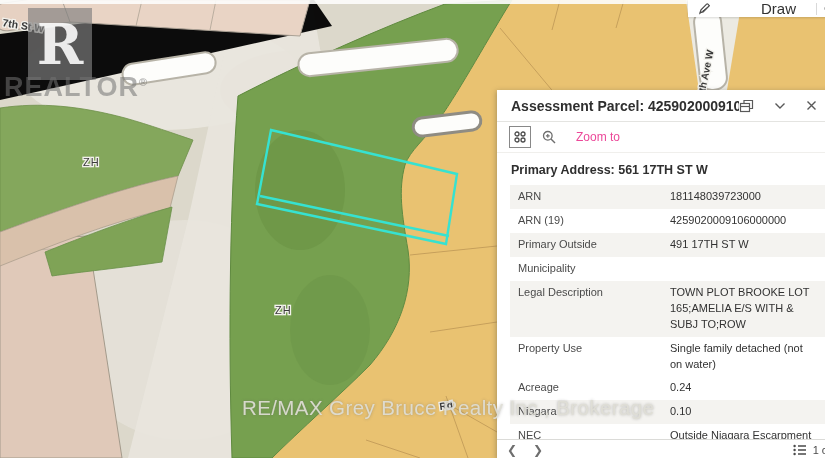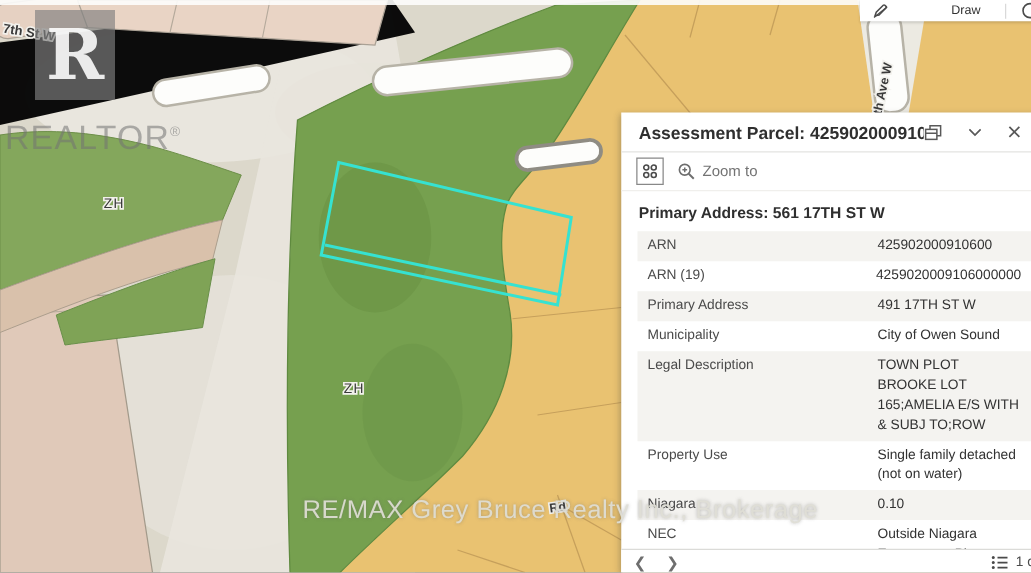--- a/index.html
+++ b/index.html
@@ -5,52 +5,52 @@
   html,body{margin:0;padding:0;background:#888;}
   .stage{position:relative;width:825px;height:458px;overflow:hidden;
          font-family:"Liberation Sans",sans-serif;background:#dcd8cb;}
   svg text{font-family:"Liberation Sans",sans-serif;}
 
   
   .top-strip{position:absolute;left:0;top:0;width:825px;height:4px;background:#fdfdfc;opacity:.9;}
   .draw-bar{position:absolute;left:688px;top:0;width:140px;height:17px;background:#fff;
             display:flex;align-items:center;gap:6px;padding:0 0 0 10px;box-sizing:border-box;
             box-shadow:0 1px 2px rgba(0,0,0,.15);}
-  .draw-bar .lbl{font-size:10px;color:#323232;padding-left:44px;}
+  .draw-bar .lbl{font-size:15px;color:#323232;padding-left:44px;}
   .draw-sep{width:1px;height:12px;background:#d9d9d9;margin-left:14px;}
 
   
   .realtor{position:absolute;left:4px;top:6px;pointer-events:none;}
   .realtor .block{position:absolute;left:24px;top:2px;width:64px;height:72px;
                   background:rgba(128,128,128,.66);display:flex;align-items:center;justify-content:center;}
   .realtor .block span{font-family:"DejaVu Serif","Liberation Serif",serif;font-weight:bold;
                        font-size:56px;color:rgba(255,255,255,.88);line-height=1;}
-  .realtor .word{position:absolute;left:0px;top:89px;font-size:27px;letter-spacing:1px;
-                 color:rgba(115,115,115,.55);font-weight:normal;white-space:nowrap;}
+  .realtor .word{position:absolute;left:0px;top:66px;font-size:27px;letter-spacing:1px;
+                 color:rgba(115,115,115,.55);font-weight:bold;white-space:nowrap;}
   .realtor .word sup{font-size:11px;}
   .wm-bottom{position:absolute;left:242px;top:396px;z-index:30;font-size:20.5px;letter-spacing:.4px;
              color:rgba(224,222,214,.92);text-shadow:0 0 3px rgba(100,100,100,.45);
              white-space:nowrap;pointer-events:none;}
 
   
   .panel{position:absolute;left:497px;top:90px;width:340px;height:369px;background:#fff;
          box-shadow:-1px 1px 5px rgba(60,60,55,.35);font-size:11px;color:#323232;z-index:20;}
   .p-header{display:flex;align-items:center;height:32px;box-sizing:border-box;
             padding:0 14px 0 14px;border-bottom:1px solid #e4e4e1;}
   .p-title{flex:1;font-size:14px;font-weight:bold;color:#2f2f2f;white-space:nowrap;overflow:hidden;}
   .hico{display:flex;align-items:center;gap:20px;color:#595959;margin-right:6px;}
   .hico svg{display:block;cursor:pointer;}
   .p-toolbar{display:flex;align-items:center;gap:11px;height:30px;padding:0 12px;
              border-bottom:1px solid #f0efec;}
   .grid-btn{width:22px;height:22px;border:1px solid #888;background:#fff;display:flex;
             align-items:center;justify-content:center;padding:0;cursor:pointer;}
-  .zoomto{display:flex;gap:6px;color:#737373;font-size:12px;cursor:pointer;}
+  .zoomto{display:flex;gap:20px;color:#ec4899;font-size:12px;cursor:pointer;}
   .p-address{padding:10px 14px 7px;font-size:12.5px;font-weight:bold;color:#2f2f2f;}
   .p-table{margin:1px 12px 0 13px;}
-  .p-row{display:flex;gap:32px;}
+  .p-row{display:flex;}
   .p-row.alt{background:#f4f3f0;}
   .cl{width:152px;box-sizing:border-box;padding:4px 8px;color:#4a4a4a;line-height:1.45;}
   .cv{flex:1;box-sizing:border-box;padding:4px 8px;color:#323232;line-height:1.45;}
   .p-footer{position:absolute;left:0;right:0;bottom:0;height:19px;background:#fff;
             border-top:1px solid #dbdbd8;display:flex;align-items:center;
             justify-content:space-between;padding:0 6px 0 10px;z-index:5;}
   .pf-nav{display:flex;gap:16px;color:#6e6e6e;}
   .pf-nav span{cursor:pointer;font-size:12px;line-height:1;}
   .pf-right{display:flex;align-items:center;gap:6px;color:#4a4a4a;font-size:11px;}
 </style>
@@ -189,41 +189,44 @@
         </svg>
         <span>Zoom to</span>
       </span>
     </div>
 
     <div class="p-address">Primary Address: 561 17TH ST W</div>
 
     <div class="p-table">
       <div class="p-row alt">
         <div class="cl">ARN</div>
-        <div class="cv">425902000910600</div>
+        <div class="cv">181148039723000</div>
       </div>
       <div class="p-row">
         <div class="cl">ARN (19)</div>
         <div class="cv">4259020009106000000</div>
       </div>
       <div class="p-row alt">
-        <div class="cl">Primary Address</div>
+        <div class="cl">Primary Outside</div>
         <div class="cv">491 17TH ST W</div>
       </div>
       <div class="p-row">
         <div class="cl">Municipality</div>
-        <div class="cv">City of Owen Sound</div>
       </div>
       <div class="p-row alt">
         <div class="cl">Legal Description</div>
         <div class="cv">TOWN PLOT BROOKE LOT 165;AMELIA E/S WITH &amp; SUBJ TO;ROW</div>
       </div>
       <div class="p-row">
         <div class="cl">Property Use</div>
         <div class="cv">Single family detached (not on water)</div>
+      </div>
+      <div class="p-row">
+        <div class="cl">Acreage</div>
+        <div class="cv">0.24</div>
       </div>
       <div class="p-row alt">
         <div class="cl">Niagara</div>
         <div class="cv">0.10</div>
       </div>
       <div class="p-row">
         <div class="cl">NEC</div>
         <div class="cv">Outside Niagara Escarpment Plan</div>
       </div>
     </div>

